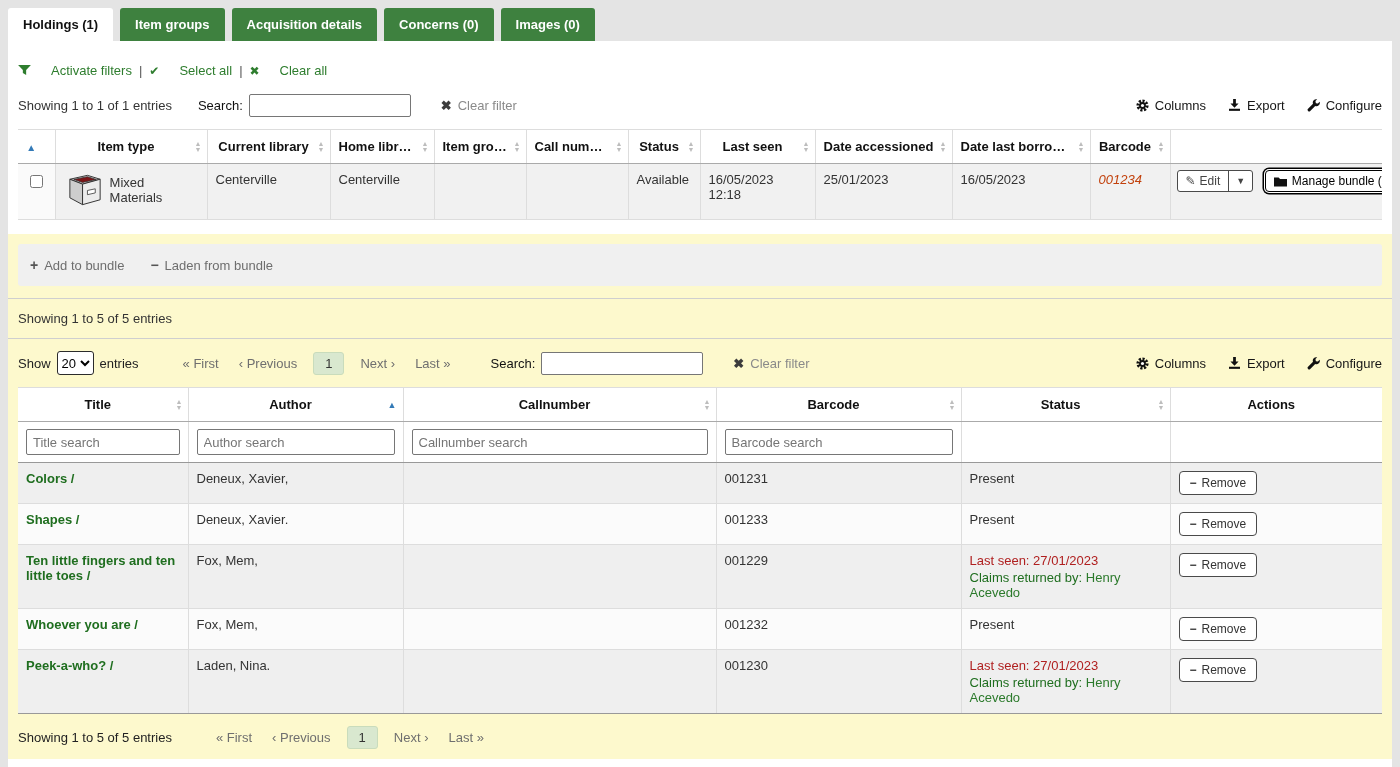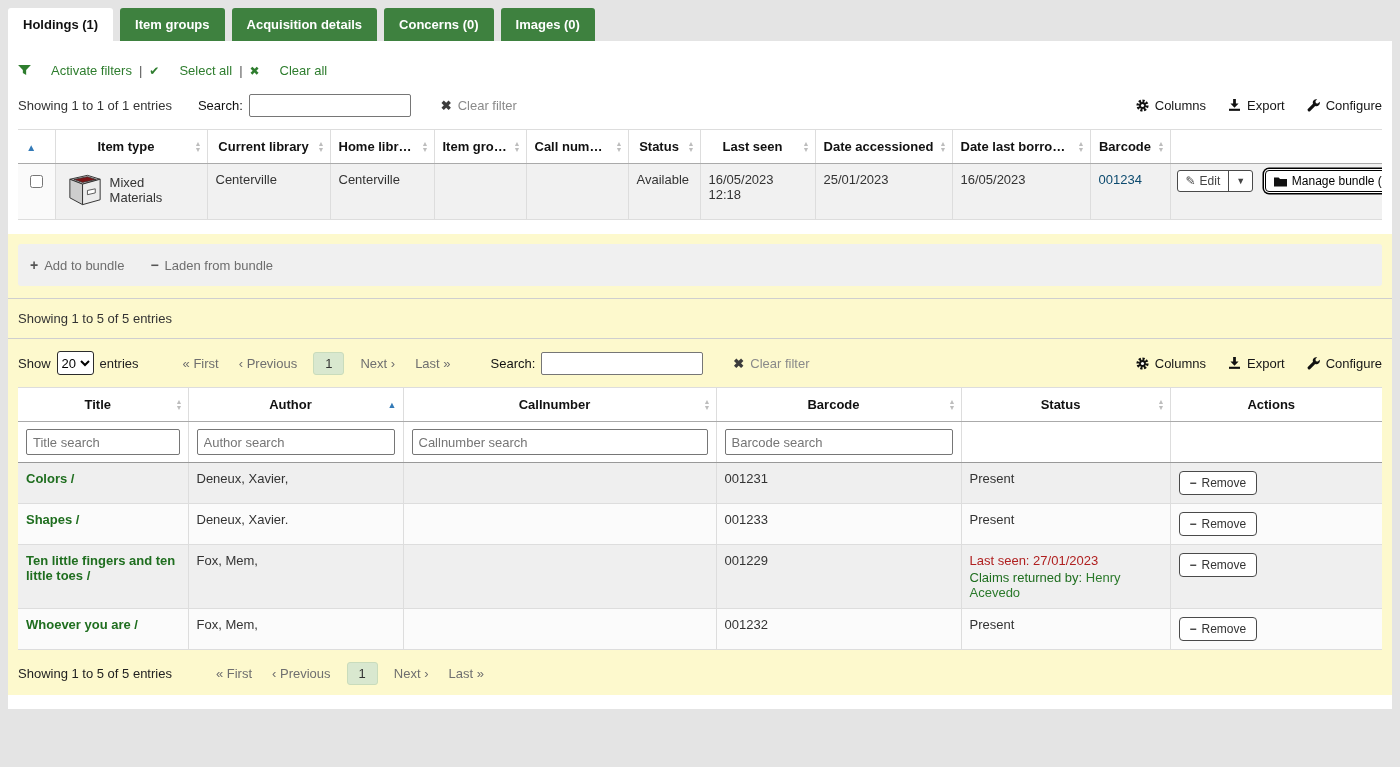--- a/index.html
+++ b/index.html
@@ -50,21 +50,21 @@
   table.dt th + th, table.dt td + td { border-left:1px solid #ddd; }
   table.dt td { padding:8px; vertical-align:top; border-bottom:1px solid #ddd; font-size:13px; color:#333; overflow:hidden; }
   .sort-both { position:absolute; right:5px; top:50%; transform:translateY(-50%); display:flex; flex-direction:column; color:#bdbdbd; font-size:7px; line-height:6.5px; }
   .sort-asc { position:absolute; right:6px; top:50%; transform:translateY(-50%); color:#337ab7; font-size:9px; }
   .sort-asc-inline { color:#337ab7; font-size:10px; position:static; }
 
   
   .h-row td { background:#f1f1f1; border-bottom:1px solid #999; height:56px; }
   .h-row td.cb-cell { background:#fafafa; text-align:center; }
   .itemtype-cell { display:flex; align-items:center; gap:7px; }
-  .barcode-link { color:#0c4a6e; text-decoration:none; cursor:pointer; }
+  .barcode-link { color:#c2410c; text-decoration:none; cursor:pointer;font-style:italic; }
   .actions-cell { white-space:nowrap; padding:6px !important; }
   .btn-group { display:inline-flex; border:1px solid #4a4a4a; border-radius:3px; background:#fff; overflow:hidden; vertical-align:top; }
   .btn-edit { padding:3px 8px; color:#444; font-size:12px; display:inline-flex; align-items:center; gap:4px; cursor:pointer; }
   .btn-caret { padding:3px 7px; color:#444; font-size:9px; border-left:1px solid #4a4a4a; display:inline-flex; align-items:center; cursor:pointer; }
   .btn-manage {
     margin-left:8px; display:inline-flex; align-items:center; gap:5px; background:#fff; color:#000;
     border:1px solid #000; border-radius:4px; padding:3px 8px; font-size:12px; cursor:pointer;
     box-shadow:0 0 0 1px #fff, 0 0 0 2.5px #000; vertical-align:top;
   }
 
@@ -408,20 +408,31 @@
               <td><button class="btn-remove"><span class="pm">−</span> Remove</button></td>
             </tr>
             <tr class="b-even">
               <td><a class="title-link">Whoever you are /</a></td>
               <td>Fox, Mem,</td>
               <td></td>
               <td>001232</td>
               <td>Present</td>
               <td><button class="btn-remove"><span class="pm">−</span> Remove</button></td>
             </tr>
+            <tr class="b-odd b-last">
+              <td><a class="title-link">Peek-a-who? /</a></td>
+              <td>Laden, Nina.</td>
+              <td></td>
+              <td>001230</td>
+              <td>
+                <div class="status-red">Last seen: 27/01/2023</div>
+                <div class="claims-line">Claims returned by: <a class="claims-name">Henry Acevedo</a></div>
+              </td>
+              <td><button class="btn-remove"><span class="pm">−</span> Remove</button></td>
+            </tr>
           </tbody>
       </table>
 
       <div class="bundle-bottom">
         <span>Showing 1 to 5 of 5 entries</span>
         <span class="pg">
           <span class="pg-link">« First</span>
           <span class="pg-link">‹ Previous</span>
           <span class="pg-current">1</span>
           <span class="pg-link">Next ›</span>

